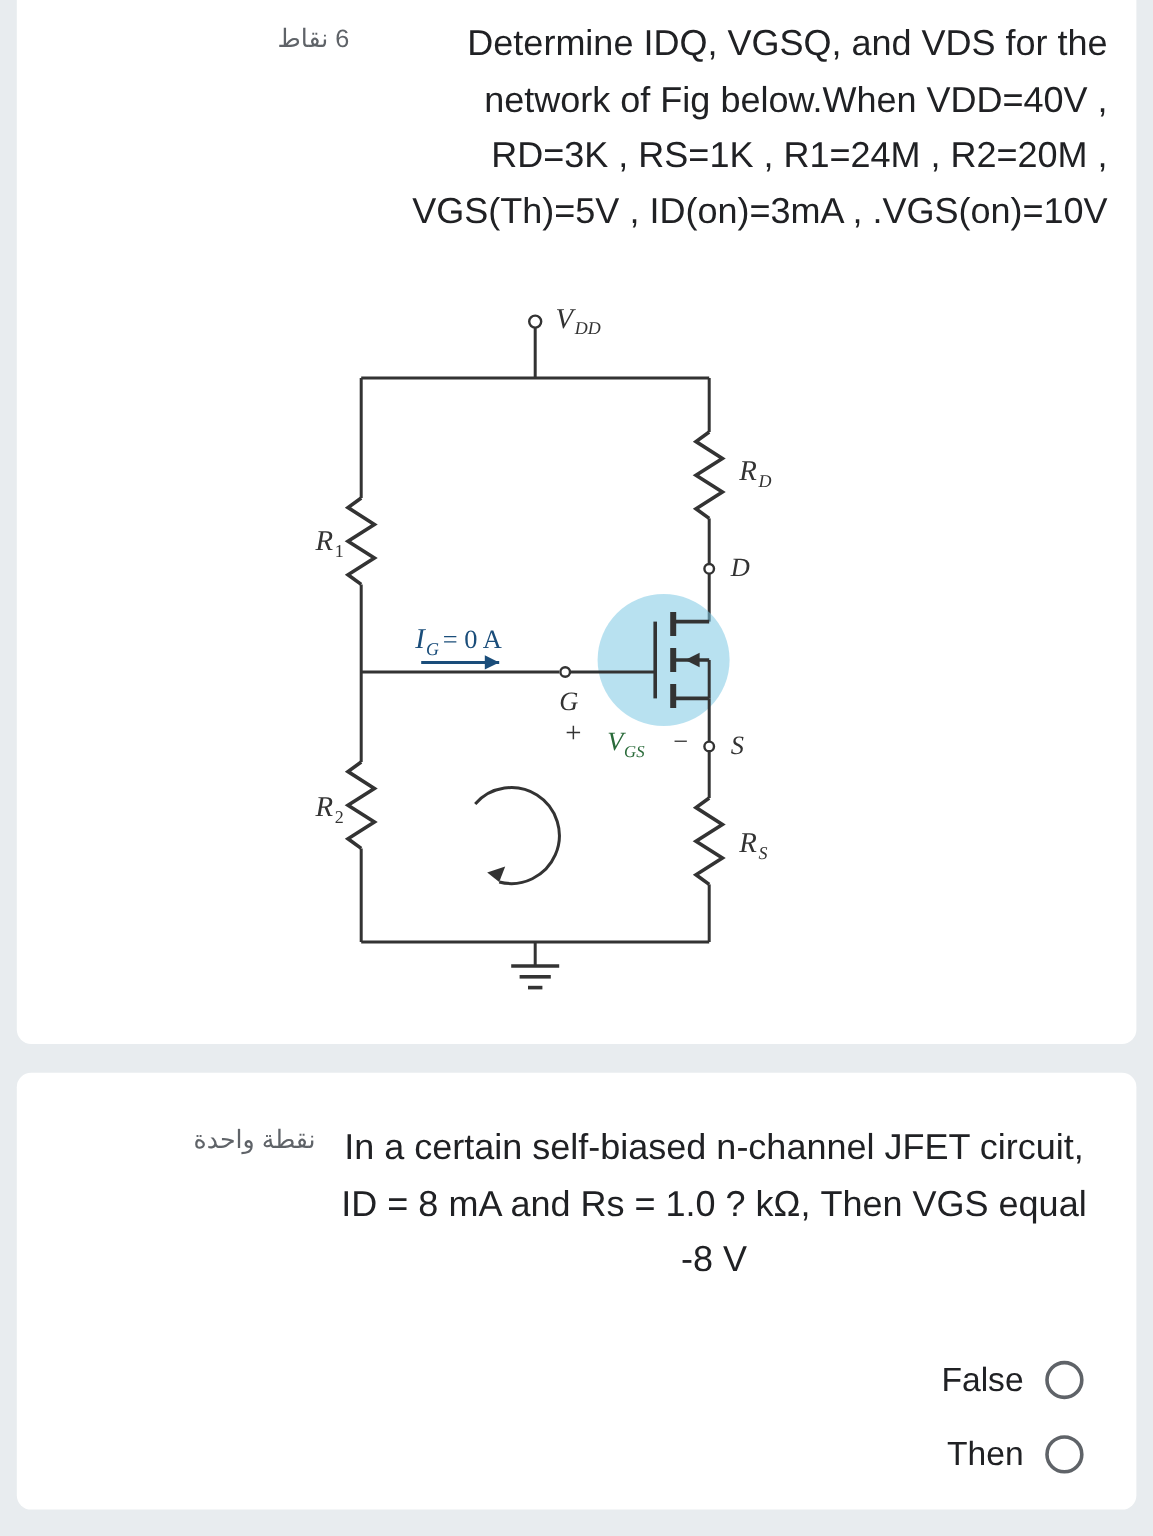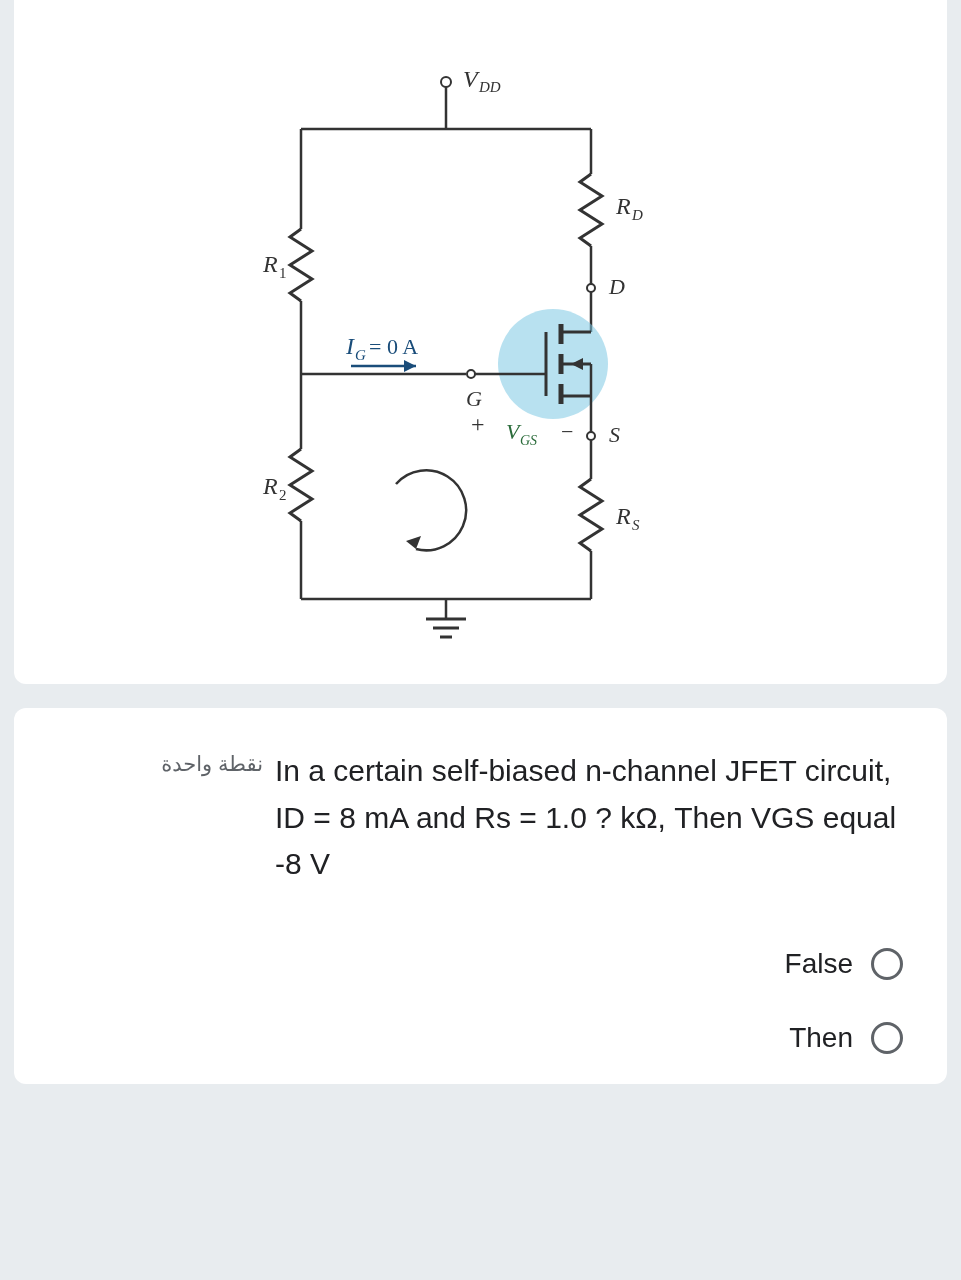--- a/index.html
+++ b/index.html
@@ -52,35 +52,35 @@
     font-size: 30px;
     line-height: 1.55;
     text-align: right;
     direction: ltr;
     max-width: 620px;
   }
   .q-text2 {
     color: #202124;
     font-size: 30px;
     line-height: 1.55;
-    text-align: left;
+    text-align: center;
     direction: ltr;
     max-width: 640px;
   }
   .diagram-wrap {
     display: flex;
     justify-content: center;
     margin-top: 40px;
   }
   .options {
     margin-top: 60px;
     display: flex;
     flex-direction: column;
     align-items: flex-end;
-    gap: 42px;
+    gap: 30px;
     padding-right: 12px;
   }
   .option {
     display: flex;
     align-items: center;
     gap: 18px;
     cursor: pointer;
   }
   .option-label {
     font-size: 28px;
@@ -91,20 +91,24 @@
     height: 32px;
     border: 3px solid #5f6368;
     border-radius: 50%;
     flex-shrink: 0;
   }
 </style>
 </head>
 <body>
 
 <div class="card card1">
+  <div class="q-header">
+    <span class="points">6 نقاط</span>
+    <div class="q-text">Determine IDQ, VGSQ, and VDS for the network of Fig below.When VDD=40V , RD=3K , RS=1K , R1=24M , R2=20M , VGS(Th)=5V , ID(on)=3mA , .VGS(on)=10V</div>
+  </div>
 
   <div class="diagram-wrap">
     <svg width="480" height="600" viewBox="0 0 480 600">
 
       <circle cx="205" cy="28" r="5" fill="none" stroke="#333" stroke-width="2"></circle>
       <text x="222" y="33" font-family="serif" font-style="italic" font-size="24" fill="#333">V</text>
       <text x="238" y="38" font-family="serif" font-style="italic" font-size="15" fill="#333">DD</text>
       <line x1="205" y1="33" x2="205" y2="75" stroke="#333" stroke-width="2.5"></line>
 
       <line x1="60" y1="75" x2="350" y2="75" stroke="#333" stroke-width="2.5"></line>

